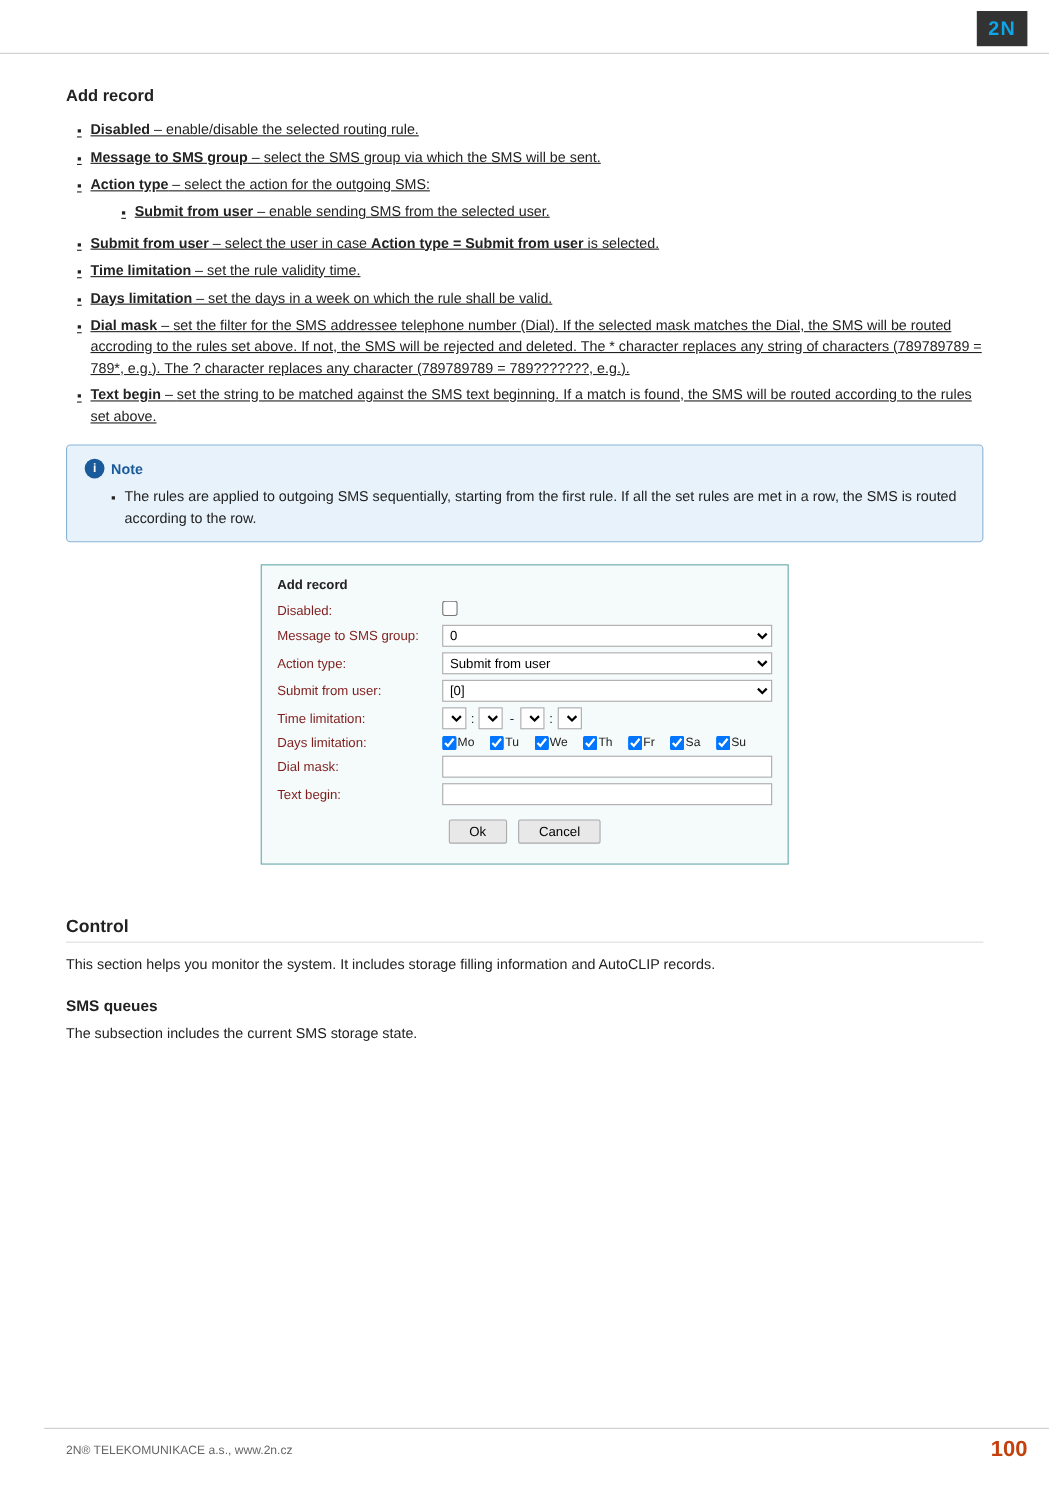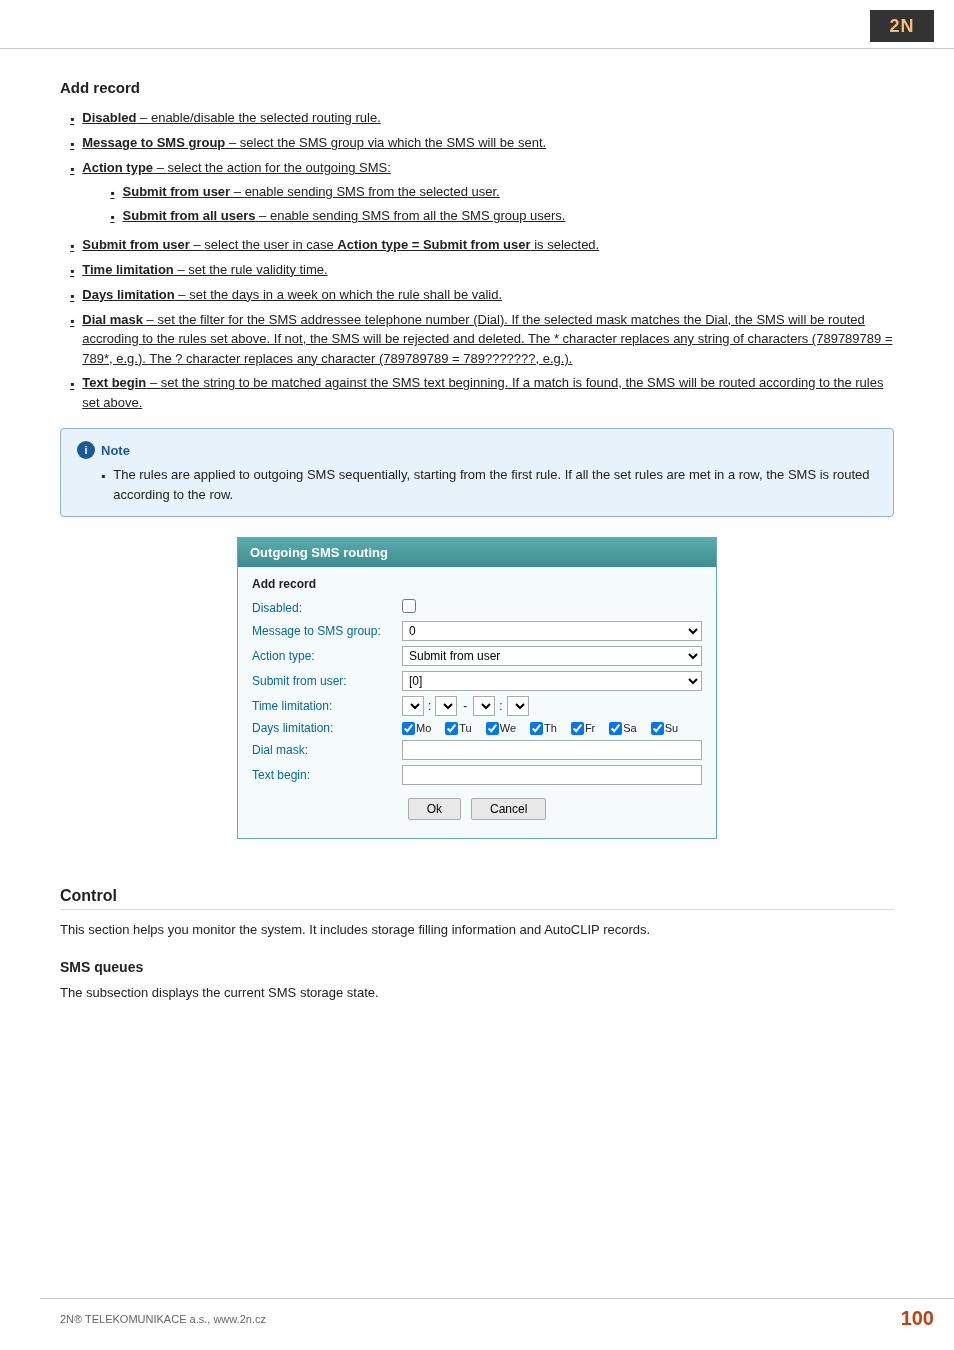--- a/index.html
+++ b/index.html
@@ -16,24 +16,24 @@
     
     .header {
       display: flex;
       justify-content: flex-end;
       align-items: center;
       padding: 10px 20px 6px 20px;
       border-bottom: 1px solid #ccc;
     }
     .logo-box {
       background: #333;
-      color: #fdba74;
+      color: #0ea5e9;
       font-size: 18px;
       font-weight: bold;
-      width: 64px;
+      width: 46px;
       height: 32px;
       display: flex;
       align-items: center;
       justify-content: center;
       letter-spacing: 1px;
     }
 
     
     .content {
       padding: 30px 60px 30px 60px;
@@ -159,21 +159,21 @@
       margin-bottom: 8px;
       color: #222;
     }
     .form-row {
       display: flex;
       align-items: center;
       margin-bottom: 5px;
     }
     .form-label {
       width: 150px;
-      color: #0369a1;
+      color: #7f1d1d;
       font-size: 12px;
       flex-shrink: 0;
     }
     .form-control {
       flex: 1;
     }
     .form-input {
       width: 100%;
       border: 1px solid #aaa;
       padding: 2px 4px;
@@ -292,23 +292,20 @@
       </li>
       <li>
         <span><span class="bold">Message to SMS group</span><span> – </span><span>select the SMS group via which the SMS will be sent.</span></span>
       </li>
       <li>
         <div>
           <span><span class="bold">Action type</span><span> – </span><span>select the action for the outgoing SMS:</span></span>
           <ul class="sub-bullet-list">
             <li>
               <span><span class="bold">Submit from user</span><span> – </span><span>enable sending SMS from the selected user.</span></span>
-            </li>
-            <li>
-              <span><span class="bold">Submit from all users</span><span> – </span><span>enable sending SMS from all the SMS group users.</span></span>
             </li>
           </ul>
         </div>
       </li>
       <li>
         <span><span class="bold">Submit from user</span><span> – </span><span> select the user in case </span><span class="bold">Action type = Submit from user</span><span> is selected.</span></span>
       </li>
       <li>
         <span><span class="bold">Time limitation</span><span> – </span><span> set the rule validity time.</span></span>
       </li>
@@ -329,21 +326,20 @@
         <span>Note</span>
       </div>
       <ul class="note-content">
         <li>
           <span>The rules are applied to outgoing SMS sequentially, starting from the first rule. If all the set rules are met in a row, the SMS is routed according to the row.</span>
         </li>
       </ul>
     </div>
 
     <div class="dialog-panel">
-      <div class="dialog-title-bar">Outgoing SMS routing</div>
       <div class="dialog-body">
         <div class="dialog-subtitle">Add record</div>
 
         <div class="form-row">
           <div class="form-label">Disabled:</div>
           <div class="form-control">
             <input type="checkbox" class="checkbox-input" style="">
           </div>
         </div>
 
@@ -432,21 +428,21 @@
         </div>
       </div>
     </div>
   </div>
 
   <div class="control-section">
     <div class="control-title">Control</div>
     <p style="line-height:1.6; margin-bottom:10px;">This section helps you monitor the system. It includes storage filling information and AutoCLIP records.</p>
 
     <div class="subsection-title">SMS queues</div>
-    <p style="line-height:1.6;">The subsection displays the current SMS storage state.</p>
+    <p style="line-height:1.6;">The subsection includes the current SMS storage state.</p>
   </div>
 
 </div>
 
 <div class="page-footer">
   <span>2N® TELEKOMUNIKACE a.s., www.2n.cz</span>
   <span class="footer-page">100</span>
 </div>
 
 </body></html>

